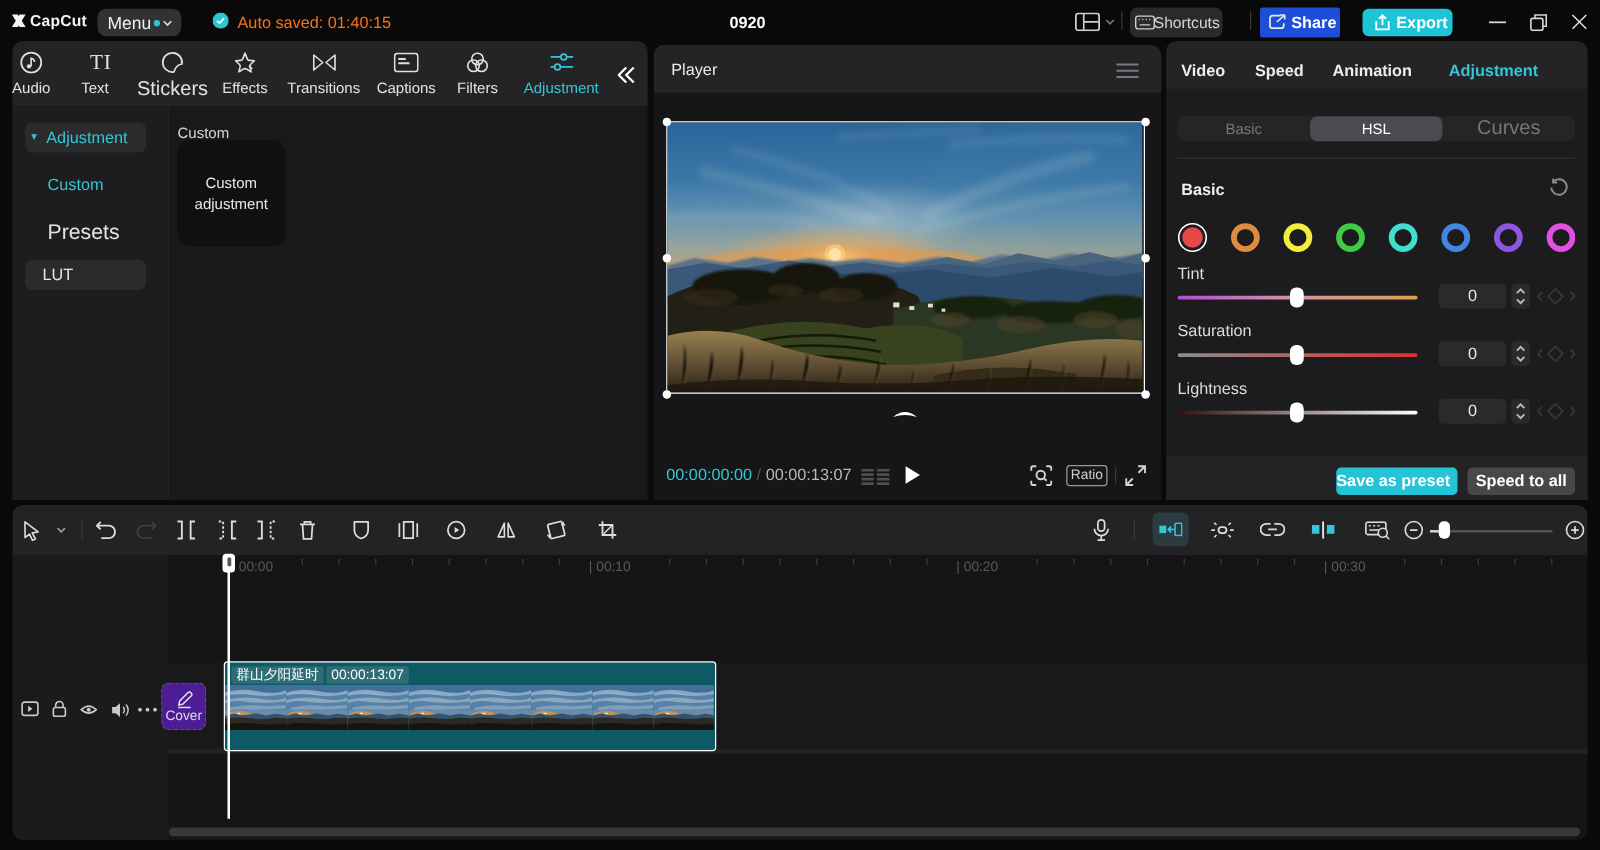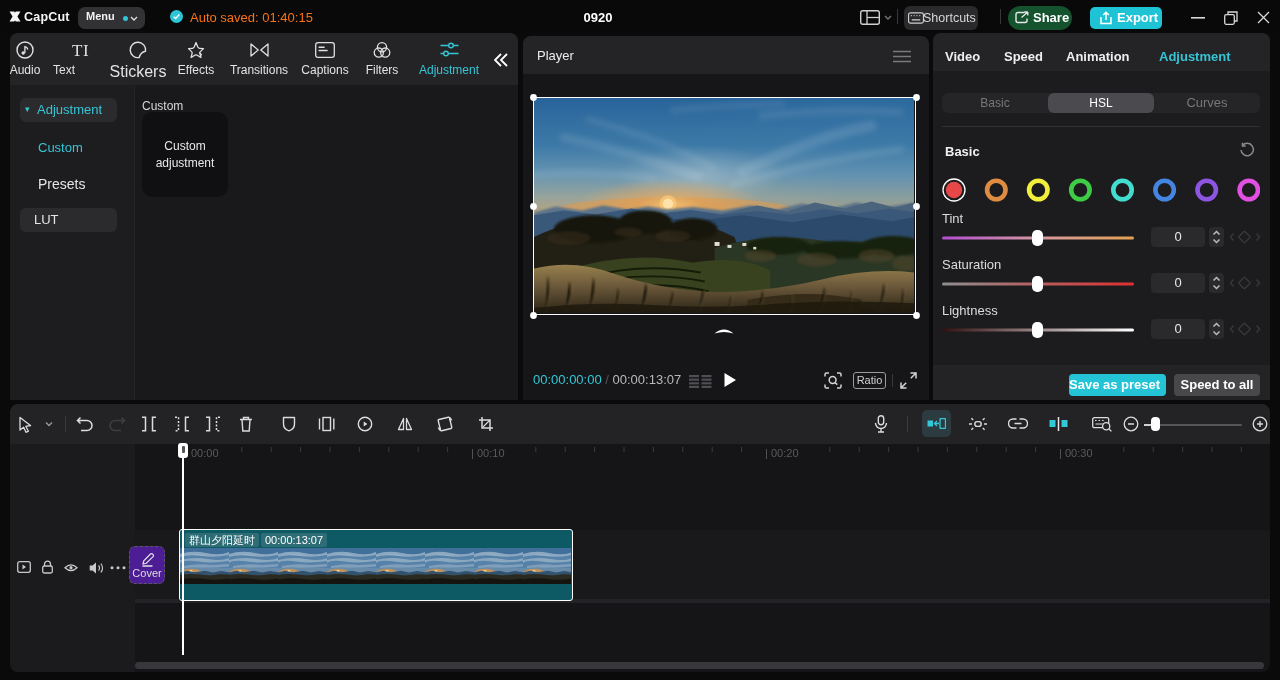--- a/index.html
+++ b/index.html
@@ -13,21 +13,21 @@
 <body>
 <div id="stage">
 
   <div class="abs" id="topbar" style="left:0;top:0;width:1280px;height:33px;background:#090909">
     <svg class="abs" style="left:9px;top:11px" width="12" height="11" viewBox="0 0 24 22">
       <path d="M1 1 H10.5 L23 21 H13.5 Z" fill="#f5f5f5"></path>
       <path d="M23 1 H13.5 L1 21 H10.5 Z" fill="#f5f5f5"></path>
     </svg>
     <div class="abs" style="left:24px;top:10px;color:#f5f5f5;font-size:12.5px;font-weight:bold;letter-spacing:.2px">CapCut</div>
     <div class="abs" style="left:78px;top:7px;width:67px;height:22px;background:#323235;border-radius:7px">
-      <span class="abs" style="left:8px;top:3px;color:#f2f2f2;font-size:11px;font-weight:bold">Menu</span>
+      <span class="abs" style="left:8px;top:3px;color:#f2f2f2;font-size:14px;font-weight:normal">Menu</span>
       <span class="abs" style="left:45px;top:8.5px;width:5px;height:5px;border-radius:3px;background:#2ec6d8"></span>
       <svg class="abs" style="left:51px;top:8px" width="10" height="7" viewBox="0 0 10 7">
           <path d="M2 2 L5 5 L8 2" stroke="#ddd" stroke-width="1.4" fill="none"></path>
         </svg>
     </div>
     <svg class="abs" style="left:170px;top:10px" width="13" height="13" viewBox="0 0 16 16">
       <circle cx="8" cy="8" r="8" fill="#2bc5d6"></circle>
         <path d="M4.5 8.2 L7 10.5 L11.5 5.5" stroke="#fff" stroke-width="1.6" fill="none"></path>
     </svg>
     <div class="abs" style="left:190px;top:10px;color:#f97316;font-size:13px">Auto saved: 01:40:15</div>
@@ -43,21 +43,21 @@
       </svg>
     <div class="abs" style="left:897px;top:9px;width:1px;height:15px;background:#37373a"></div>
     <div class="abs" style="left:904px;top:6px;width:74px;height:24px;background:#2a2a2d;border-radius:6px">
       <svg class="abs" style="left:4px;top:6px" width="16" height="12" viewBox="0 0 17 12">
         <rect x="0.6" y="0.6" width="15.8" height="10.8" rx="2" stroke="#cfcfd1" stroke-width="1.2" fill="none"></rect>
         <path d="M3 3.5 h1 M6 3.5 h1 M9 3.5 h1 M12 3.5 h1 M4 8 h9" stroke="#cfcfd1" stroke-width="1.2"></path>
       </svg>
       <span class="abs" style="left:19px;top:5px;color:#d6d6d9;font-size:12.5px">Shortcuts</span>
     </div>
     <div class="abs" style="left:1000px;top:9px;width:1px;height:15px;background:#37373a"></div>
-    <div class="abs" style="left:1008px;top:6px;width:64px;height:24px;background:#14532d;border-radius:12px">
+    <div class="abs" style="left:1008px;top:6px;width:64px;height:24px;background:#1d4ed8;border-radius:2px">
       <svg class="abs" style="left:7px;top:5px" width="14" height="13" viewBox="0 0 14 13">
         <path d="M9.5 1.5 H3 a2 2 0 0 0 -2 2 V9.5 a2 2 0 0 0 2 2 H10 a2 2 0 0 0 2 -2 V7.5" stroke="#e8e8ea" stroke-width="1.4" fill="none"></path>
         <path d="M6.5 6.5 L12.8 1 M12.8 1 h-3.6 M12.8 1 v3.6" stroke="#e8e8ea" stroke-width="1.3" fill="none"></path>
       </svg>
       <span class="abs" style="left:25px;top:4px;color:#fff;font-size:13px;font-weight:bold">Share</span>
     </div>
     <div class="abs" style="left:1090px;top:7px;width:72px;height:22px;background:#1fc3d6;border-radius:5px">
       <svg class="abs" style="left:9px;top:4px" width="14" height="14" viewBox="0 0 14 14">
         <path d="M2 6 v6.5 h10 V6" stroke="#fff" stroke-width="1.5" fill="none"></path>
         <path d="M7 9 V1.5 M4.2 4 L7 1.2 L9.8 4" stroke="#fff" stroke-width="1.5" fill="none"></path>
@@ -83,21 +83,21 @@
         <circle cx="7.2" cy="12" r="1.7" fill="#e0e0e2"></circle>
         <path d="M8.9 12 V5.6 a3.4 3.4 0 0 1 2.8 3" stroke="#e0e0e2" stroke-width="1.3" fill="none"></path>
       </svg>
       <div class="abs" style="left:-15px;top:30px;width:60px;text-align:center;color:#e3e3e5;font-size:12px">Audio</div>
       <svg class="abs" style="left:62px;top:8px" width="19" height="18" viewBox="0 0 19 18">
         <g fill="#e0e0e2" font-family="Liberation Serif, serif" font-size="17" font-weight="normal">
           <text x="0" y="14.5">T</text>
             <text x="11" y="14.5">I</text>
           </g>
       </svg>
-      <div class="abs" style="left:24px;top:30px;width:60px;text-align:center;color:#e3e3e5;font-size:12px">Text</div>
+      <div class="abs" style="left:36px;top:30px;width:60px;text-align:center;color:#e3e3e5;font-size:12px">Text</div>
       <svg class="abs" style="left:119px;top:8px" width="18" height="18" viewBox="0 0 18 18">
         <path d="M10.2 16.5 A7.7 7.7 0 1 1 16.5 10.2 Q11.6 11 10.2 16.5 Z" stroke="#e0e0e2" stroke-width="1.4" fill="none" stroke-linejoin="round"></path>
       </svg>
       <div class="abs" style="left:98px;top:30px;width:60px;text-align:center;color:#e3e3e5;font-size:16px">Stickers</div>
       <svg class="abs" style="left:177px;top:8px" width="18" height="18" viewBox="0 0 18 18">
         <path d="M9 1.5 L10.8 6.1 Q11.3 7.2 12.4 7.3 L16.5 7.6 L13.4 10.6 Q12.7 11.3 12.9 12.3 L13.9 16.5 L10.2 14.2 Q9 13.6 7.8 14.2 L4.1 16.5 L5.1 12.3 Q5.3 11.3 4.6 10.6 L1.5 7.6 L5.6 7.3 Q6.7 7.2 7.2 6.1 Z" stroke="#e0e0e2" stroke-width="1.3" fill="none" stroke-linejoin="round"></path>
         <path d="M12.2 11.4 L14.8 14.2" stroke="#e0e0e2" stroke-width="1.3"></path>
       </svg>
       <div class="abs" style="left:156px;top:30px;width:60px;text-align:center;color:#e3e3e5;font-size:12px">Effects</div>
       <svg class="abs" style="left:240px;top:9px" width="19" height="16" viewBox="0 0 19 16">
@@ -126,21 +126,21 @@
       <svg class="abs" style="left:484px;top:20px" width="14" height="14" viewBox="0 0 14 14">
         <path d="M7 1 L1 7 L7 13 M13 1 L7 7 L13 13" stroke="#fff" stroke-width="1.8" fill="none"></path>
       </svg>
     </div>
     <div class="abs" style="left:0;top:52px;width:124px;height:315px;background:#1d1d20">
       <div class="abs" style="left:10px;top:13px;width:97px;height:24px;border-radius:6px;background:#2b2b2e">
         <span class="abs" style="left:5px;top:6px;color:#35c5d5;font-size:9px">▾</span>
         <span class="abs teal" style="left:17px;top:4px;font-size:13px">Adjustment</span>
       </div>
       <div class="abs teal" style="left:28px;top:55px;font-size:13px">Custom</div>
-      <div class="abs" style="left:28px;top:91px;font-size:14px;color:#e4e4e6">Presets</div>
+      <div class="abs" style="left:28px;top:91px;font-size:17px;color:#e4e4e6">Presets</div>
       <div class="abs" style="left:10px;top:123px;width:97px;height:24px;border-radius:6px;background:#2b2b2e">
         <span class="abs" style="left:14px;top:4px;color:#e4e4e6;font-size:13px">LUT</span>
       </div>
     </div>
     <div class="abs" style="left:124px;top:52px;width:384px;height:315px;background:#19191b;border-left:1px solid #242428">
       <div class="abs" style="left:7px;top:14px;color:#d6d6d8;font-size:12px">Custom</div>
       <div class="abs" style="left:7px;top:27px;width:86px;height:85px;background:#101012;border-radius:10px;
            color:#e8e8ea;font-size:12px;text-align:center;display:flex;align-items:center;justify-content:center;line-height:17px">Custom<br>adjustment</div>
     </div>
   </div>
@@ -301,21 +301,21 @@
 
   <div class="abs" id="right-panel" style="left:933px;top:33px;width:337px;height:367px;background:#1c1c1e;border-radius:8px 8px 0 0">
     <div class="abs" style="left:0;top:0;width:337px;height:38px;background:#242427;border-radius:8px 8px 0 0"></div>
     <div class="abs" style="left:12px;top:16px;font-size:13px;font-weight:bold;color:#eeeeef">Video</div>
     <div class="abs" style="left:71px;top:16px;font-size:13px;font-weight:bold;color:#eeeeef">Speed</div>
     <div class="abs" style="left:133px;top:16px;font-size:13px;font-weight:bold;color:#eeeeef">Animation</div>
     <div class="abs teal" style="left:226px;top:16px;font-size:13px;font-weight:bold">Adjustment</div>
     <div class="abs" style="left:9px;top:60px;width:318px;height:20px;background:#252528;border-radius:6px;display:flex">
       <div style="flex:1;text-align:center;line-height:20px;font-size:12px;color:#77777a">Basic</div>
       <div style="flex:1;text-align:center;line-height:20px;font-size:12px;color:#fff;background:#4b4b4f;border-radius:6px">HSL</div>
-      <div style="flex:1;text-align:center;line-height:20px;font-size:13px;color:#77777a">Curves</div>
+      <div style="flex:1;text-align:center;line-height:20px;font-size:16px;color:#77777a">Curves</div>
     </div>
     <div class="abs" style="left:9px;top:93px;width:318px;height:1px;background:#303034"></div>
     <div class="abs" style="left:12px;top:111px;color:#f0f0f2;font-size:13px;font-weight:bold">Basic</div>
     <svg class="abs" style="left:306px;top:109px" width="16" height="16" viewBox="0 0 16 16">
       <path d="M3.5 3.5 A6.2 6.2 0 1 1 2 8" stroke="#8a8a8e" stroke-width="1.5" fill="none"></path>
       <path d="M3.5 0.8 V4 H6.7" stroke="#8a8a8e" stroke-width="1.5" fill="none"></path>
     </svg>
     <svg class="abs" style="left:9px;top:145px" width="318" height="25" viewBox="0 0 318 25">
       <circle cx="12" cy="12" r="11" stroke="#fff" stroke-width="1.3" fill="none"></circle>
       <circle cx="12" cy="12" r="8.2" fill="#e64747"></circle>

